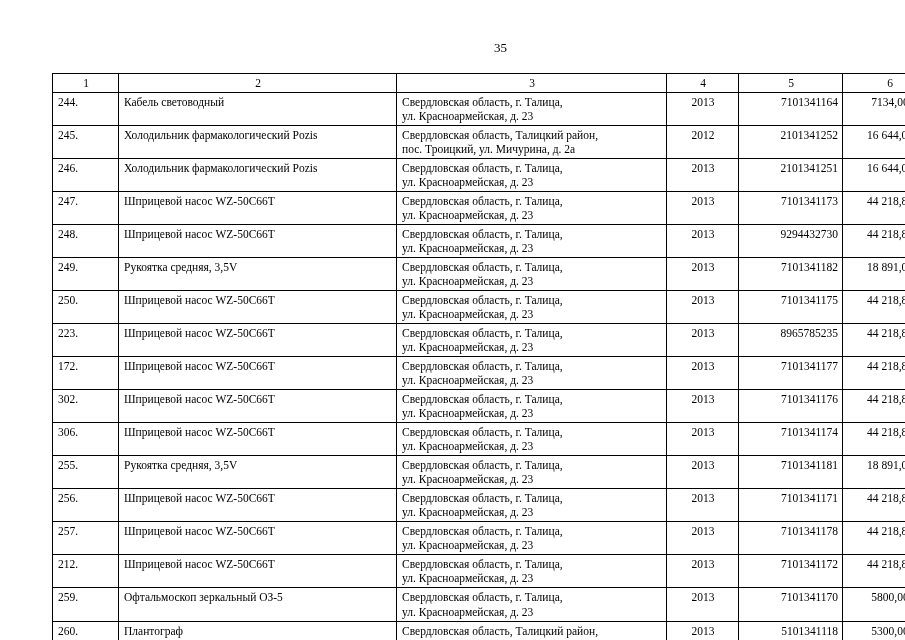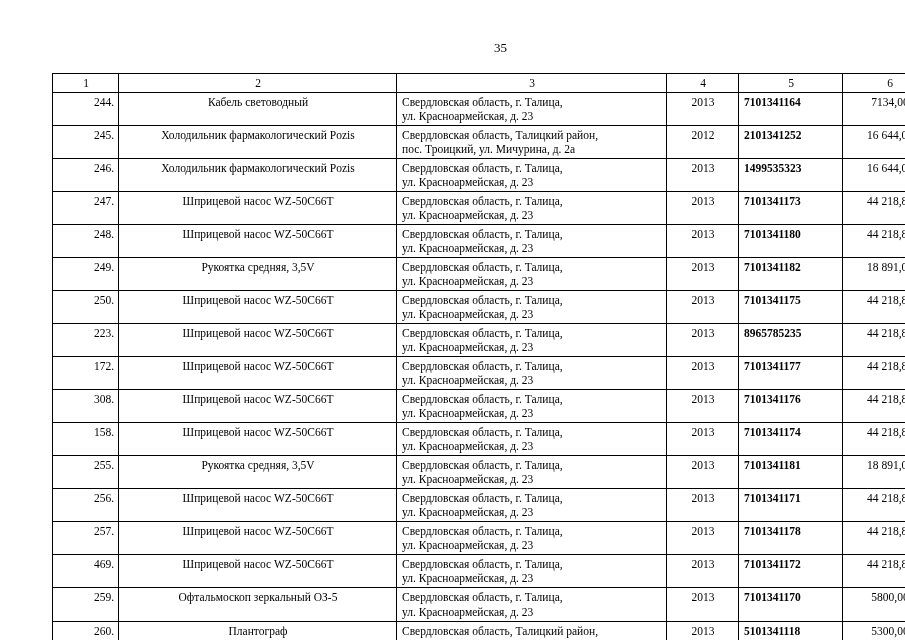--- a/index.html
+++ b/index.html
@@ -43,38 +43,38 @@
   }
   table.doc-table td {
     border: 1px solid #000000;
     font-size: 11.5px;
     line-height: 1.22;
     padding: 2px 4px 2px 5px;
     vertical-align: top;
     font-family: "Liberation Serif", serif;
   }
   .col-num   { width: 56px;  text-align: center; }
-  .col-name  { width: 268px; text-align: center; }
+  .col-name  { width: 268px; text-align: left; }
   .col-addr  { width: 260px; text-align: left; }
   .col-year  { width: 62px;  text-align: center; }
   .col-code  { width: 94px;  text-align: center; }
   .col-sum   { width: 84px;  text-align: center; }
 
   thead td {
     text-align: center !important;
     height: 13px;
     padding-top: 1px;
     padding-bottom: 1px;
   }
   tbody td {
     height: 14px;
   }
-  .cell-num { text-align: right; }
+  .cell-num { text-align: left; }
   .cell-year { text-align: center; margin-left: 34px; }
-  .cell-code { text-align: left; font-weight: bold; }
+  .cell-code { text-align: right; }
   .cell-sum { text-align: center; }
   .addr-line2 { display: block; }
   .two-line { height: 28px; }
 </style>
 </head>
 <body>
 
 <div class="page">
 
   <div class="page-number">35</div>
@@ -115,21 +115,21 @@
             <td class="col-sum cell-sum two-line">16 644,00</td>
           </tr>
           <tr>
             <td class="col-num cell-num two-line">246.</td>
             <td class="col-name two-line">Холодильник фармакологический Pozis</td>
             <td class="col-addr two-line">
               <span class="addr-line2">Свердловская область, г. Талица,</span>
               <span class="addr-line2">ул. Красноармейская, д. 23</span>
             </td>
             <td class="col-year cell-year two-line">2013</td>
-            <td class="col-code cell-code two-line">1499535323</td>
+            <td class="col-code cell-code two-line">2101341251</td>
             <td class="col-sum cell-sum two-line">16 644,00</td>
           </tr>
           <tr>
             <td class="col-num cell-num two-line">247.</td>
             <td class="col-name two-line">Шприцевой насос WZ-50C66T</td>
             <td class="col-addr two-line">
               <span class="addr-line2">Свердловская область, г. Талица,</span>
               <span class="addr-line2">ул. Красноармейская, д. 23</span>
             </td>
             <td class="col-year cell-year two-line">2013</td>
@@ -137,21 +137,21 @@
             <td class="col-sum cell-sum two-line">44 218,80</td>
           </tr>
           <tr>
             <td class="col-num cell-num two-line">248.</td>
             <td class="col-name two-line">Шприцевой насос WZ-50C66T</td>
             <td class="col-addr two-line">
               <span class="addr-line2">Свердловская область, г. Талица,</span>
               <span class="addr-line2">ул. Красноармейская, д. 23</span>
             </td>
             <td class="col-year cell-year two-line">2013</td>
-            <td class="col-code cell-code two-line">7101341180</td>
+            <td class="col-code cell-code two-line">9294432730</td>
             <td class="col-sum cell-sum two-line">44 218,80</td>
           </tr>
           <tr>
             <td class="col-num cell-num two-line">249.</td>
             <td class="col-name two-line">Рукоятка средняя, 3,5V</td>
             <td class="col-addr two-line">
               <span class="addr-line2">Свердловская область, г. Талица,</span>
               <span class="addr-line2">ул. Красноармейская, д. 23</span>
             </td>
             <td class="col-year cell-year two-line">2013</td>
@@ -185,32 +185,32 @@
             <td class="col-name two-line">Шприцевой насос WZ-50C66T</td>
             <td class="col-addr two-line">
               <span class="addr-line2">Свердловская область, г. Талица,</span>
               <span class="addr-line2">ул. Красноармейская, д. 23</span>
             </td>
             <td class="col-year cell-year two-line">2013</td>
             <td class="col-code cell-code two-line">7101341177</td>
             <td class="col-sum cell-sum two-line">44 218,80</td>
           </tr>
           <tr>
-            <td class="col-num cell-num two-line">308.</td>
+            <td class="col-num cell-num two-line">302.</td>
             <td class="col-name two-line">Шприцевой насос WZ-50C66T</td>
             <td class="col-addr two-line">
               <span class="addr-line2">Свердловская область, г. Талица,</span>
               <span class="addr-line2">ул. Красноармейская, д. 23</span>
             </td>
             <td class="col-year cell-year two-line">2013</td>
             <td class="col-code cell-code two-line">7101341176</td>
             <td class="col-sum cell-sum two-line">44 218,80</td>
           </tr>
           <tr>
-            <td class="col-num cell-num two-line">158.</td>
+            <td class="col-num cell-num two-line">306.</td>
             <td class="col-name two-line">Шприцевой насос WZ-50C66T</td>
             <td class="col-addr two-line">
               <span class="addr-line2">Свердловская область, г. Талица,</span>
               <span class="addr-line2">ул. Красноармейская, д. 23</span>
             </td>
             <td class="col-year cell-year two-line">2013</td>
             <td class="col-code cell-code two-line">7101341174</td>
             <td class="col-sum cell-sum two-line">44 218,80</td>
           </tr>
           <tr>
@@ -240,21 +240,21 @@
             <td class="col-name two-line">Шприцевой насос WZ-50C66T</td>
             <td class="col-addr two-line">
               <span class="addr-line2">Свердловская область, г. Талица,</span>
               <span class="addr-line2">ул. Красноармейская, д. 23</span>
             </td>
             <td class="col-year cell-year two-line">2013</td>
             <td class="col-code cell-code two-line">7101341178</td>
             <td class="col-sum cell-sum two-line">44 218,80</td>
           </tr>
           <tr>
-            <td class="col-num cell-num two-line">469.</td>
+            <td class="col-num cell-num two-line">212.</td>
             <td class="col-name two-line">Шприцевой насос WZ-50C66T</td>
             <td class="col-addr two-line">
               <span class="addr-line2">Свердловская область, г. Талица,</span>
               <span class="addr-line2">ул. Красноармейская, д. 23</span>
             </td>
             <td class="col-year cell-year two-line">2013</td>
             <td class="col-code cell-code two-line">7101341172</td>
             <td class="col-sum cell-sum two-line">44 218,80</td>
           </tr>
           <tr>

